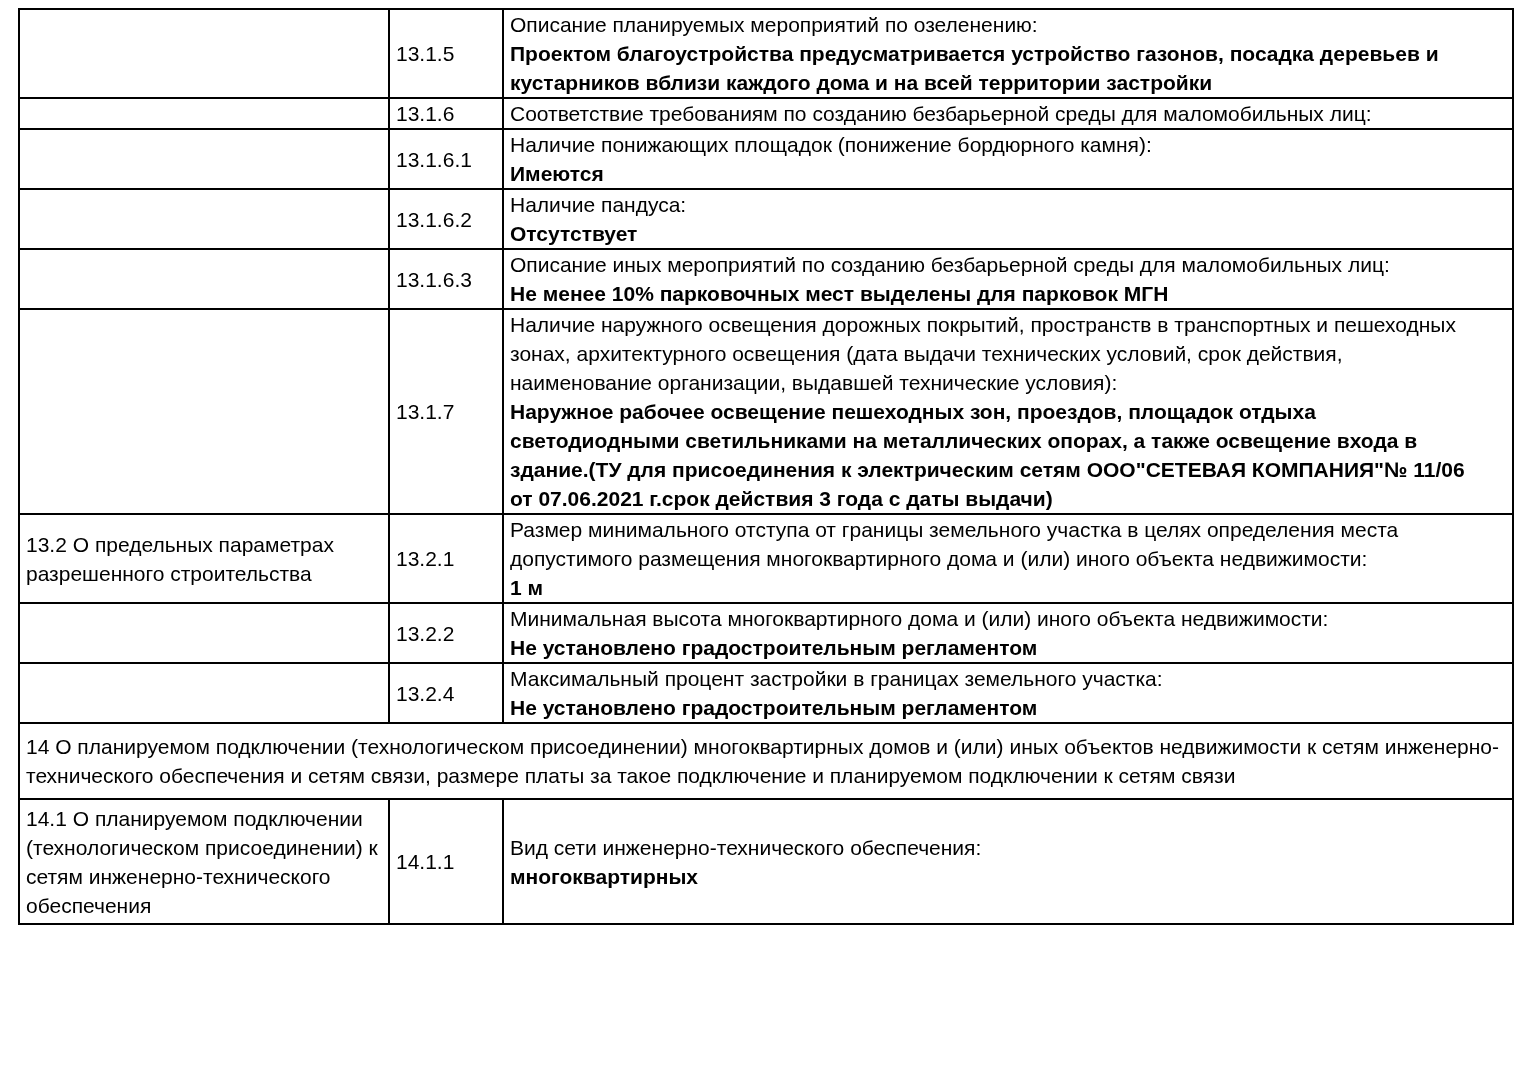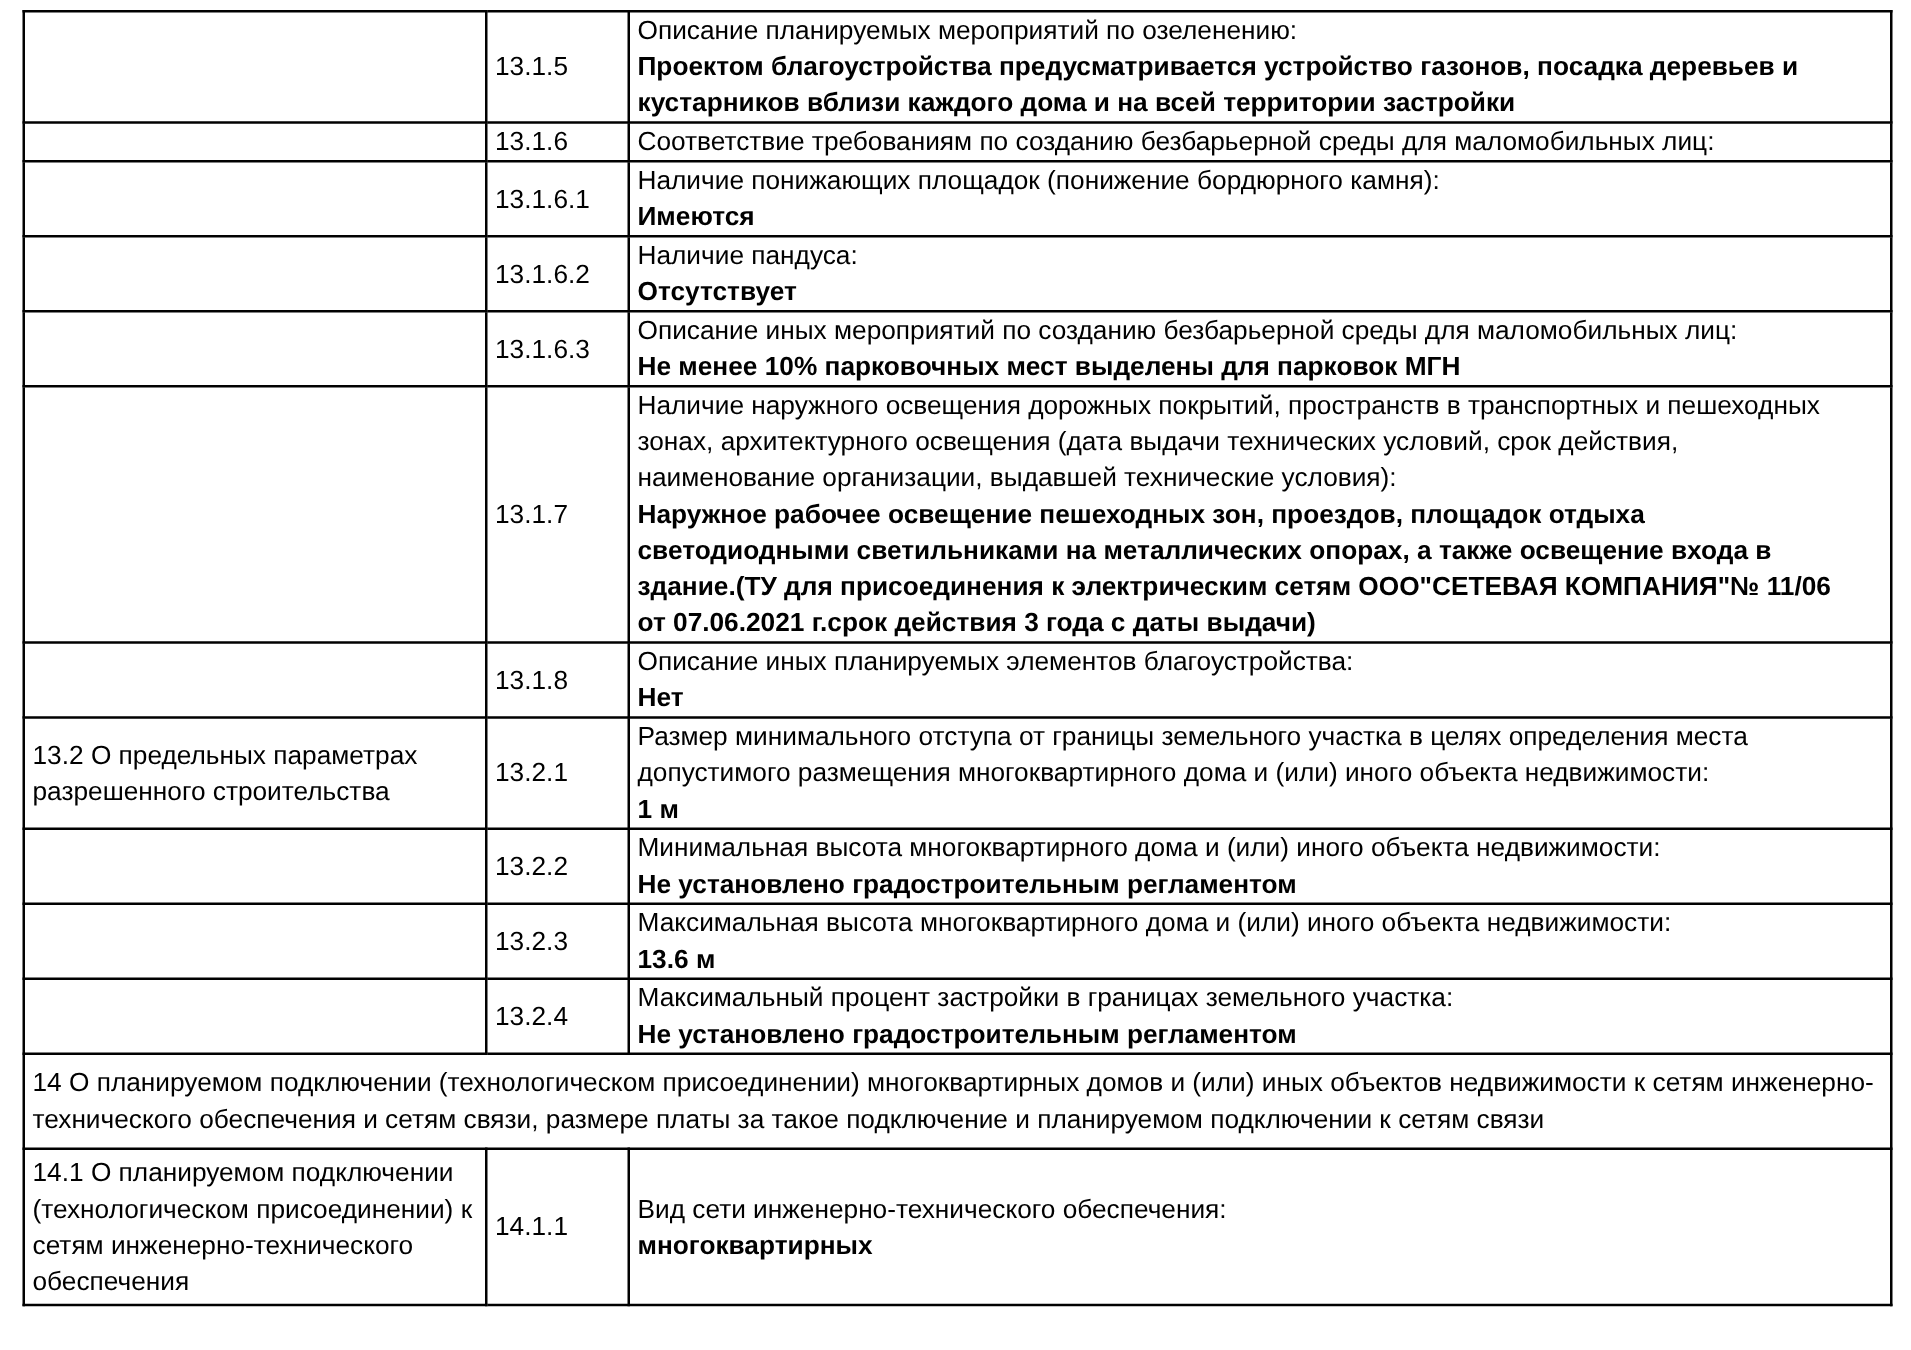--- a/index.html
+++ b/index.html
@@ -88,50 +88,34 @@
           </td>
         </tr>
         <tr style="height: 203px;">
           <td class="c1"></td>
           <td class="c2">13.1.7</td>
           <td class="c3">
             <div class="q">Наличие наружного освещения дорожных покрытий, пространств в транспортных и пешеходных зонах, архитектурного освещения (дата выдачи технических условий, срок действия, наименование организации, выдавшей технические условия):</div>
             <div class="a">Наружное рабочее освещение пешеходных зон, проездов, площадок отдыха светодиодными светильниками на металлических опорах, а также освещение входа в здание.(ТУ для присоединения к электрическим сетям ООО"СЕТЕВАЯ КОМПАНИЯ"№ 11/06 от 07.06.2021 г.срок действия 3 года с даты выдачи)</div>
           </td>
         </tr>
-        <tr style="height: 58px;">
-          <td class="c1"></td>
-          <td class="c2">13.1.8</td>
-          <td class="c3">
-            <div class="q">Описание иных планируемых элементов благоустройства:</div>
-            <div class="a">Нет</div>
-          </td>
-        </tr>
         <tr style="height: 86px; margin-top: 35px;">
           <td class="c1">13.2 О предельных параметрах разрешенного строительства</td>
           <td class="c2">13.2.1</td>
           <td class="c3">
             <div class="q">Размер минимального отступа от границы земельного участка в целях определения места допустимого размещения многоквартирного дома и (или) иного объекта недвижимости:</div>
             <div class="a">1 м</div>
           </td>
         </tr>
         <tr style="height: 60px;">
           <td class="c1"></td>
           <td class="c2">13.2.2</td>
           <td class="c3">
             <div class="q">Минимальная высота многоквартирного дома и (или) иного объекта недвижимости:</div>
             <div class="a">Не установлено градостроительным регламентом</div>
-          </td>
-        </tr>
-        <tr style="height: 59px;">
-          <td class="c1"></td>
-          <td class="c2">13.2.3</td>
-          <td class="c3">
-            <div class="q">Максимальная высота многоквартирного дома и (или) иного объекта недвижимости:</div>
-            <div class="a">13.6 м</div>
           </td>
         </tr>
         <tr style="height: 60px;">
           <td class="c1"></td>
           <td class="c2">13.2.4</td>
           <td class="c3">
             <div class="q">Максимальный процент застройки в границах земельного участка:</div>
             <div class="a">Не установлено градостроительным регламентом</div>
           </td>
         </tr>

